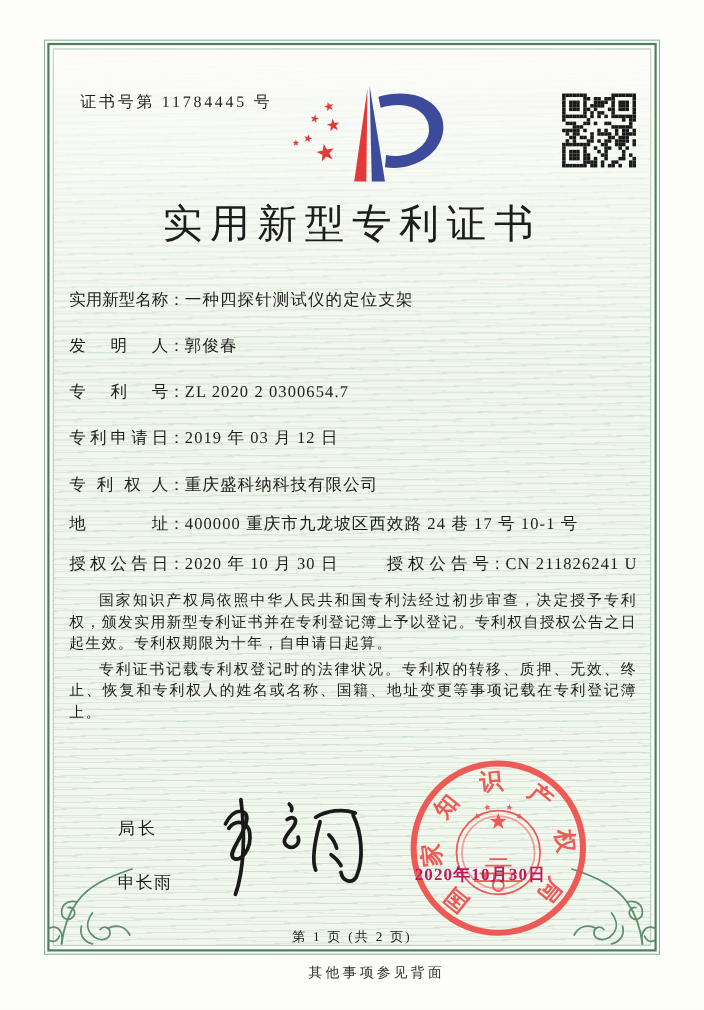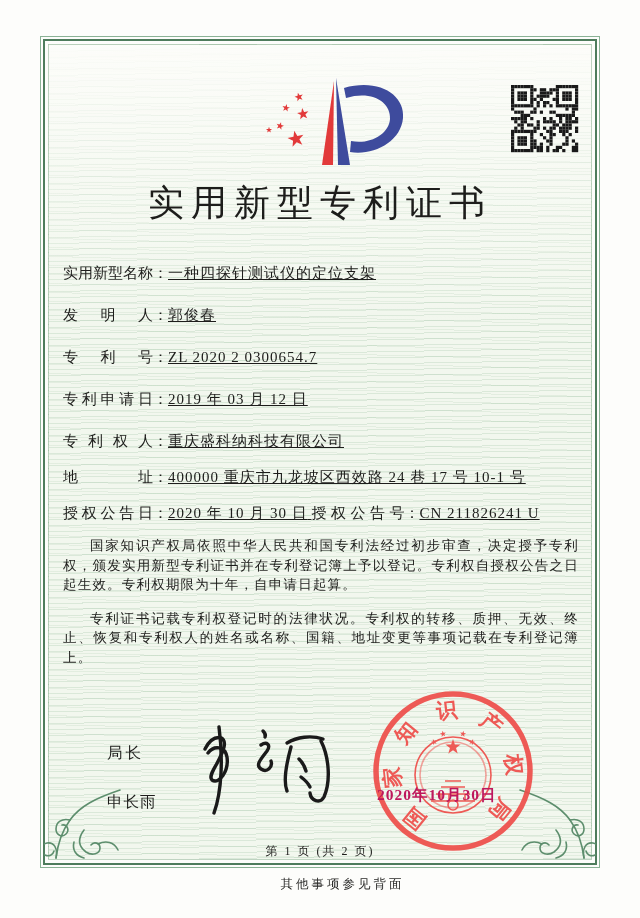--- a/index.html
+++ b/index.html
@@ -26,30 +26,30 @@
       repeating-linear-gradient(181.5deg, rgba(132,178,140,.14) 0px, rgba(132,178,140,.14) 1px, transparent 1px, transparent 9px),
       #f2f7ee;
   }
   .content{position:absolute;inset:0;}
   .cert-no{position:absolute;left:32px;top:46px;font-size:14.5px;letter-spacing:2.5px;}
   .logo{position:absolute;left:212px;top:38px;width:170px;height:95px;}
   .qr{position:absolute;left:466px;top:44px;width:76px;height:76px;}
   .doc-title{position:absolute;left:0;right:0;top:142px;text-align:center;
     font-size:36px;font-weight:400;letter-spacing:7px;}
   .fields{position:absolute;left:22px;right:18px;top:226px;height:270px;font-size:15px;}
-  .frow{position:absolute;left:0;right:0;white-space:nowrap;line-height:20px;text-decoration:underline;}
+  .frow{position:absolute;left:0;right:0;white-space:nowrap;line-height:20px;}
   .r0{top:0}.r1{top:42px}.r2{top:84px}.r3{top:126px}.r4{top:168px}.r5{top:204px}.r6{top:240px}
   .flabel{display:inline-block;width:90px;text-align:justify;text-align-last:justify;vertical-align:bottom;}
-  .flabel2{width:93px;}
+  .flabel2{width:93px;margin-left:40px;}
   .colon{display:inline-block;}
   .fvalue{letter-spacing:1px;}
   .paragraphs{position:absolute;left:22px;right:20px;top:499px;
     font-size:13.5px;line-height:19.5px;letter-spacing:1.2px;text-align:justify;}
   .paragraphs p{text-indent:2em;}
-  .paragraphs p + p{margin-top:14px;}
+  .paragraphs p + p{margin-top:4px;}
   .sig-title{position:absolute;left:66px;top:706px;font-size:15.5px;letter-spacing:3px;}
   .sig-name{position:absolute;left:66px;top:739px;font-size:15.5px;letter-spacing:1px;margin-top:16px;}
   .sig-script{position:absolute;left:142px;top:682px;width:170px;height:100px;}
   .seal{position:absolute;left:326px;top:648px;width:172px;height:172px;opacity:.93;}
   .seal text{fill:var(--seal-red);font-weight:700;font-size:21px;
     font-family:"Liberation Serif","DejaVu Serif",serif;text-anchor:middle;}
   .seal-date{position:absolute;left:336px;top:748px;width:170px;z-index:5;
     font-size:15.5px;font-weight:700;letter-spacing:1px;color:#be185d;}
   .footer-page{position:absolute;left:0;right:0;top:806px;text-align:center;
     font-size:12px;letter-spacing:2px;}
@@ -84,20 +84,21 @@
   <svg class="flourish flourish-right" viewBox="0 0 80 80">
     <path d="M76,6 C52,14 36,22 26,36 C18,47 14,58 12,74"></path>
     <path d="M26,36 c-8,-2 -14,2 -14,9 c0,6 6,9 10,5 c4,-4 1,-10 -4,-9"></path>
     <path d="M12,74 c2,-10 -2,-16 -9,-15 c-6,1 -7,9 -2,12 c4,2 8,0 9,-4"></path>
     <path d="M40,46 c-6,8 -6,16 2,22 c6,4 14,2 14,-4 c0,-5 -6,-7 -9,-3"></path>
     <path d="M54,60 c8,-4 16,-2 20,6"></path>
     <path d="M30,58 c-2,8 2,14 10,16"></path>
   </svg>
 
   <div class="content">
+    <div class="cert-no">证书号第 11784445 号</div>
 
     <svg class="logo" viewBox="0 0 170 95">
       <polygon class="logo-red" points="81,6 69,90 80,90"></polygon>
       <polygon class="logo-blue" points="83,3 85,90 97,90"></polygon>
       <path class="logo-blue" d="M91,13 C126,3 152,20 150,43 C148,67 120,81 97,77 L98,66 C117,70 136,59 137,44 C138,27 119,15 93,23 Z"></path>
       <polygon class="star logo-red" transform="translate(46,22) rotate(-15)" points="0.00,-4.50 1.06,-1.46 4.28,-1.39 1.71,0.56 2.65,3.64 0.00,1.80 -2.65,3.64 -1.71,0.56 -4.28,-1.39 -1.06,-1.46"></polygon>
       <polygon class="star logo-red" transform="translate(33,33) rotate(10)" points="0.00,-4.00 0.94,-1.30 3.80,-1.24 1.52,0.50 2.35,3.24 0.00,1.60 -2.35,3.24 -1.52,0.50 -3.80,-1.24 -0.94,-1.30"></polygon>
       <polygon class="star logo-red" transform="translate(50,39) rotate(-8)" points="0.00,-6.00 1.41,-1.94 5.71,-1.85 2.28,0.74 3.53,4.85 0.00,2.40 -3.53,4.85 -2.28,0.74 -5.71,-1.85 -1.41,-1.94"></polygon>
       <polygon class="star logo-red" transform="translate(27,51) rotate(15)" points="0.00,-4.00 0.94,-1.30 3.80,-1.24 1.52,0.50 2.35,3.24 0.00,1.60 -2.35,3.24 -1.52,0.50 -3.80,-1.24 -0.94,-1.30"></polygon>
       <polygon class="star logo-red" transform="translate(43,64) rotate(-12)" points="0.00,-8.50 2.00,-2.75 8.08,-2.63 3.23,1.05 5.00,6.88 0.00,3.40 -5.00,6.88 -3.23,1.05 -8.08,-2.63 -2.00,-2.75"></polygon>

